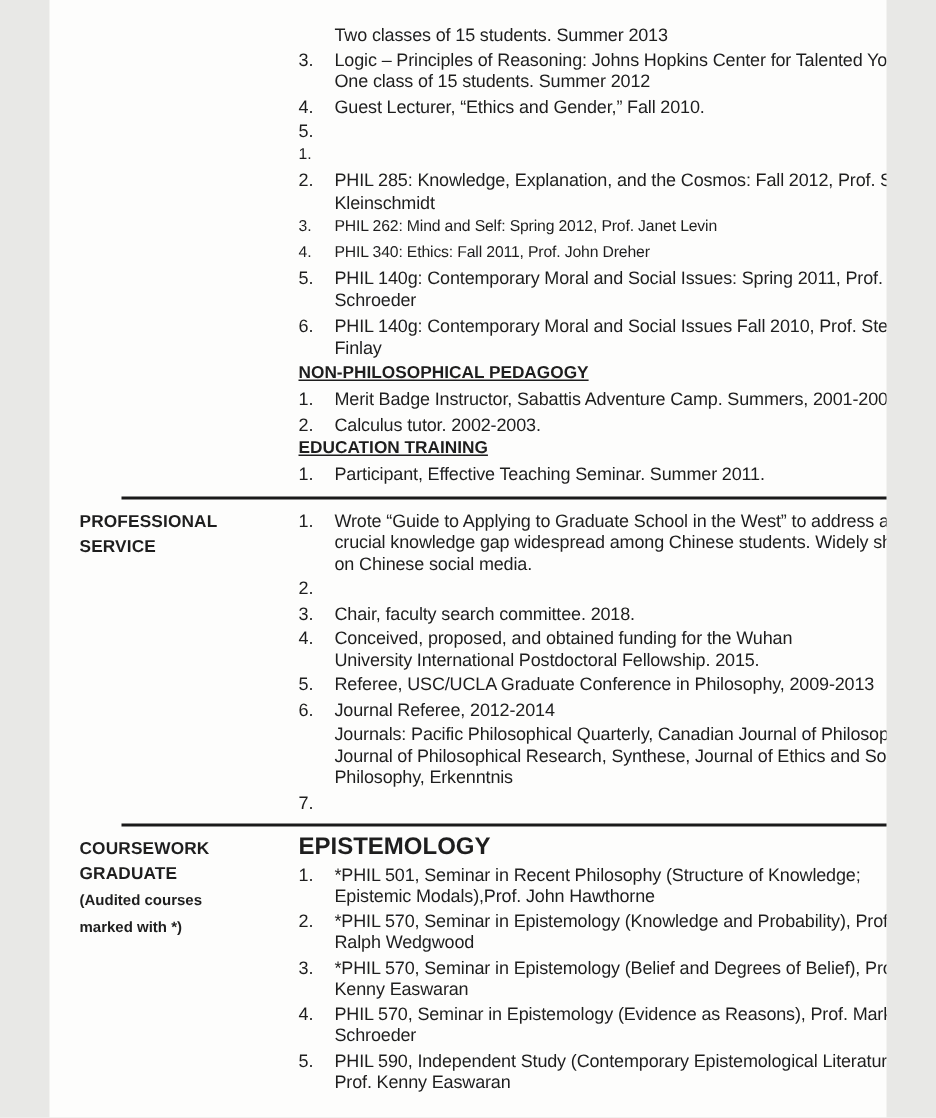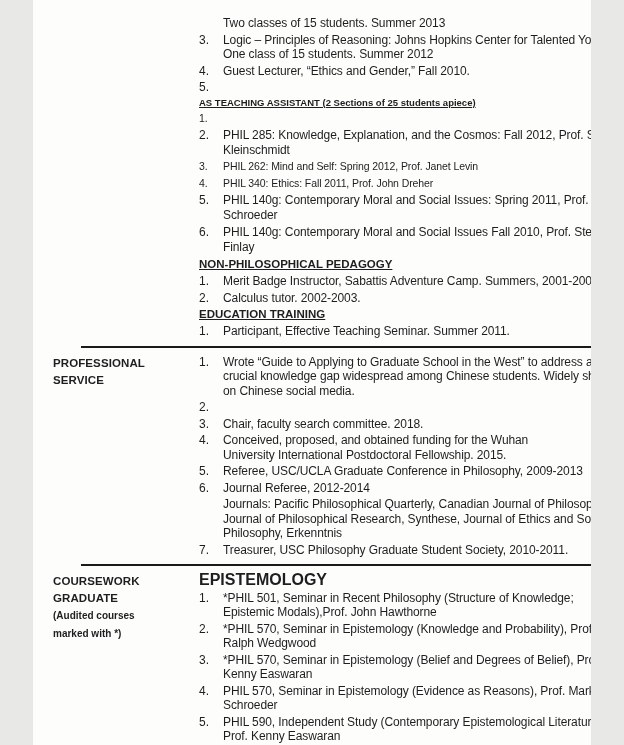--- a/index.html
+++ b/index.html
@@ -46,21 +46,20 @@
 One class of 15 students. Summer 2012</span>
       </div>
       <div class="item">
         <span class="num">4.</span>
         <span class="txt">Guest Lecturer, “Ethics and Gender,” Fall 2010.</span>
       </div>
       <div class="item">
         <span class="num">5.</span>
       </div>
 
-      <div class="subhead ta">AS TEACHING ASSISTANT (2 Sections of 25 students apiece)</div>
 
       <div class="item sm g4">
         <span class="num">1.</span>
       </div>
       <div class="item g3">
         <span class="num">2.</span>
         <span class="txt">PHIL 285: Knowledge, Explanation, and the Cosmos: Fall 2012, Prof. Shieva
 Kleinschmidt</span>
       </div>
       <div class="item sm g4">
@@ -139,21 +138,20 @@
         <span class="txt">Journal Referee, 2012-2014</span>
       </div>
       <div class="item">
         <span class="num"></span>
         <span class="txt">Journals: Pacific Philosophical Quarterly, Canadian Journal of Philosophy,
 Journal of Philosophical Research, Synthese, Journal of Ethics and Social
 Philosophy, Erkenntnis</span>
       </div>
       <div class="item">
         <span class="num">7.</span>
-        <span class="txt">Treasurer, USC Philosophy Graduate Student Society, 2010-2011.</span>
       </div>
 
     </div>
   </div>
 
   <div class="rule"></div>
 
   <div class="row">
     <div class="label-col">
       <div class="label">COURSEWORK</div>

